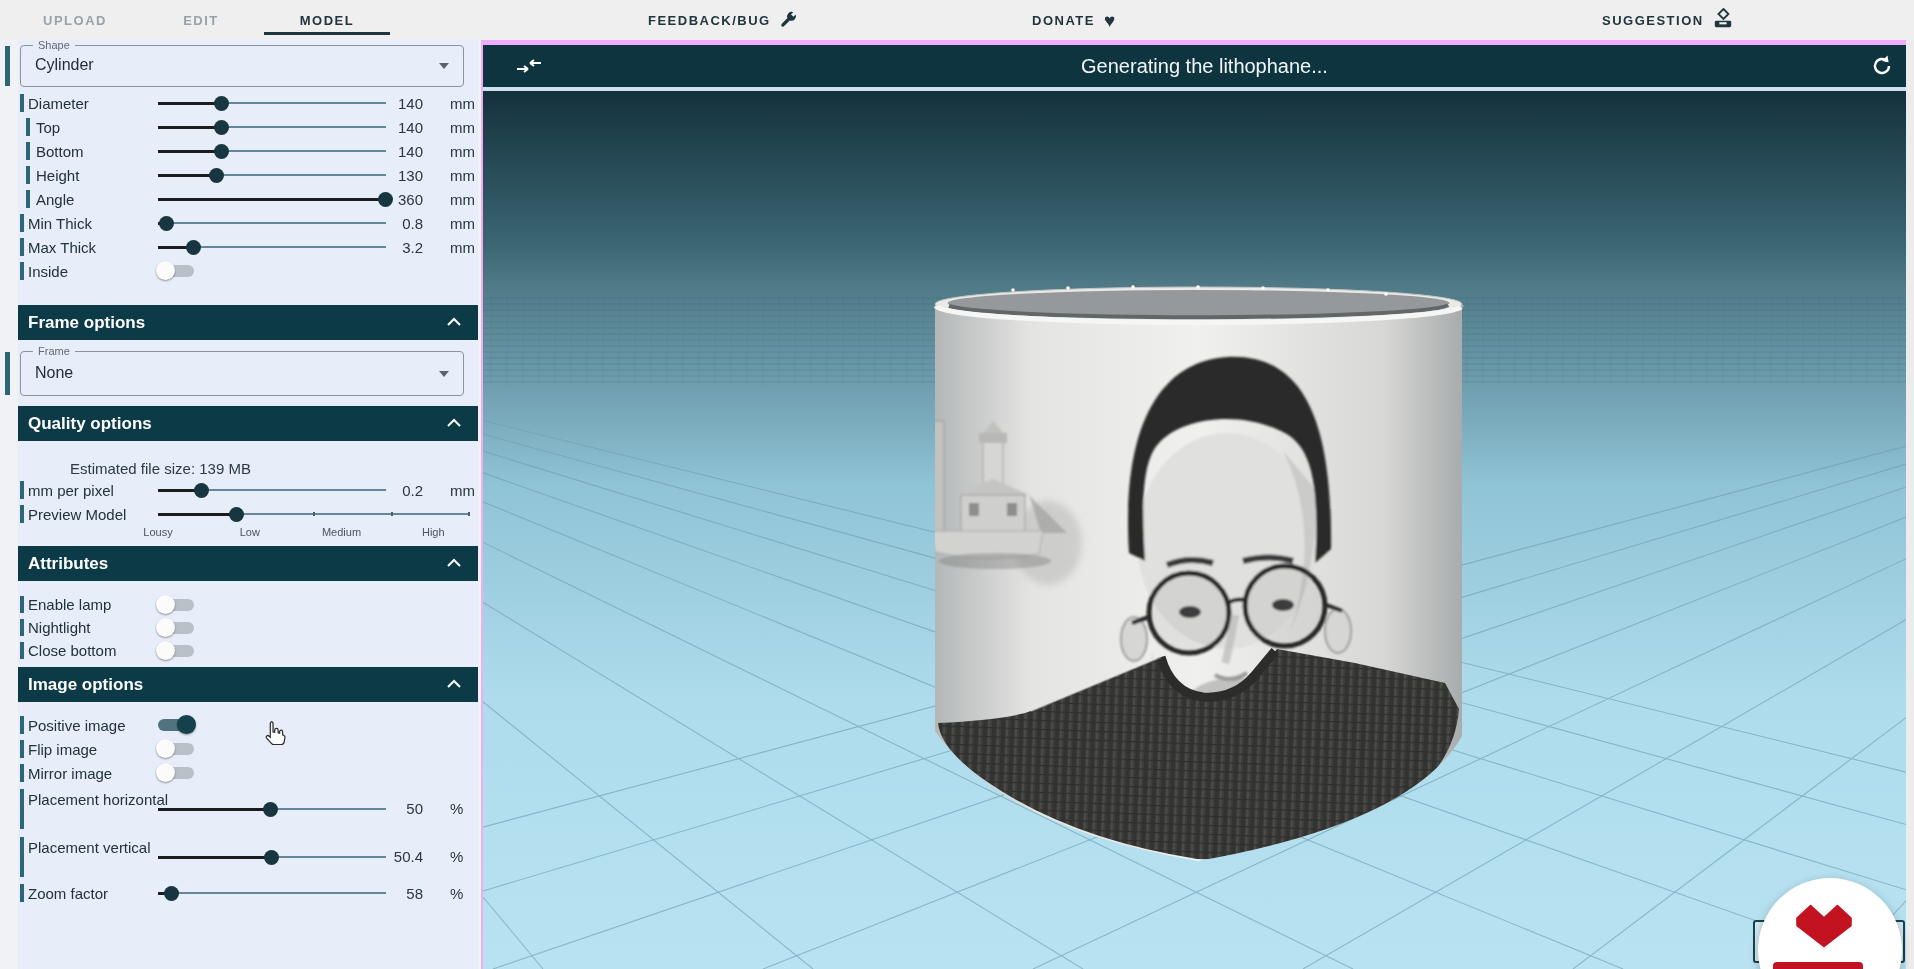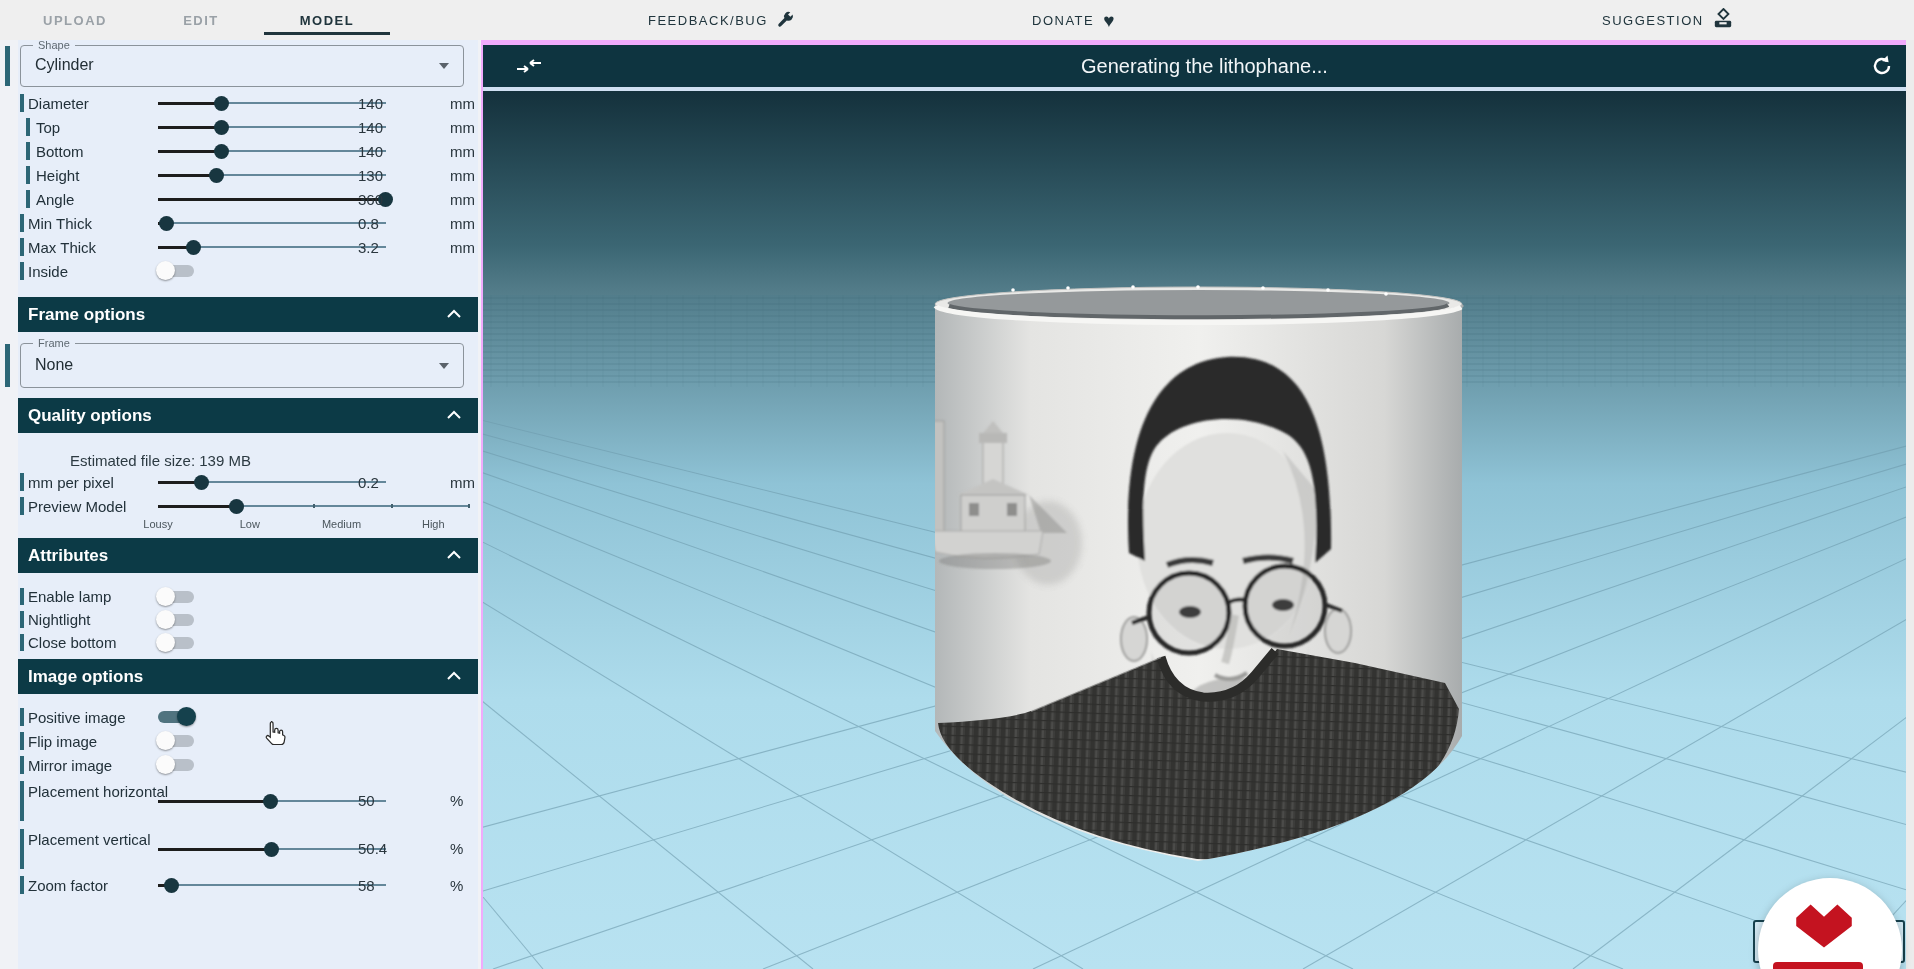--- a/index.html
+++ b/index.html
@@ -6,41 +6,41 @@
   .stage{position:relative;width:1914px;height:969px;overflow:hidden;background:#f0abfc;}
 
   
   .topnav{position:absolute;left:0;top:0;width:1914px;height:40px;background:#efefef;}
   .tabs{position:absolute;left:12px;top:0;height:40px;display:flex;}
   .tab{width:126px;height:40px;display:flex;align-items:center;justify-content:center;
        font-size:13px;font-weight:700;letter-spacing:1.5px;color:#9aa1a7;cursor:pointer;position:relative;}
   .tab.active{color:#20353d;}
   .tab.active::after{content:"";position:absolute;left:0;right:0;bottom:5px;height:3px;background:#20353d;}
   .navlink{position:absolute;top:0;height:40px;display:flex;align-items:center;gap:9px;
-       font-size:13px;font-weight:400;letter-spacing:1.5px;color:#20353d;cursor:pointer;}
+       font-size:13px;font-weight:700;letter-spacing:1.5px;color:#20353d;cursor:pointer;}
   .navlink .heart{font-size:19px;line-height:1;color:#20353d;}
 
   
   .sidebar{position:absolute;left:0;top:40px;width:481px;height:929px;background:#f0f2f6;overflow:hidden;}
   .side-content{position:absolute;left:18px;top:0;width:460px;height:929px;background:#e7eef9;}
   .sel-wrap{position:relative;margin:5px 14px 0 2px;height:40px;border:1px solid #8b939b;border-radius:4px;}
   .sel-wrap .sel-label{position:absolute;left:12px;top:-7px;font-size:11px;color:#5f6a72;background:#e7eef9;padding:0 5px;}
   .sel-wrap .sel-value{position:absolute;left:14px;top:10px;font-size:16px;color:#222e35;}
   .sel-wrap .sel-arrow{position:absolute;right:14px;top:17px;width:0;height:0;
        border-left:5px solid transparent;border-right:5px solid transparent;border-top:6px solid #5a626a;}
   .accent{position:absolute;left:-16px;top:0;bottom:0;width:5px;background:#2c6676;}
   .row{position:relative;height:24px;display:flex;align-items:center;padding-left:10px;}
   .row .bar{position:absolute;left:2px;top:3px;bottom:3px;width:4px;background:#2c6676;}
   .row.sub .bar{left:8px;}
   .row.sub .lbl{margin-left:8px;}
   .lbl{font-size:15px;color:#22313a;white-space:nowrap;}
   .track{position:absolute;left:140px;top:50%;width:228px;height:2px;background:#64879a;margin-top:-1px;}
   .track .fill{position:absolute;left:0;top:-0.5px;height:3px;background:#1d1d1d;}
   .track .thumb{position:absolute;top:50%;width:15px;height:15px;border-radius:50%;background:#183640;transform:translate(-7px,-7px);}
-  .val{position:absolute;left:340px;width:65px;text-align:left;font-size:15px;color:#2a363e;}
+  .val{position:absolute;left:340px;width:65px;text-align:right;font-size:15px;color:#2a363e;}
   .unit{position:absolute;left:432px;font-size:15px;color:#2a363e;}
   .toggle{position:absolute;left:140px;top:50%;width:36px;height:12px;margin-top:-6px;border-radius:6px;background:#b9c0c9;}
   .toggle .knob{position:absolute;left:-2px;top:-4px;width:19px;height:19px;border-radius:50%;background:#fbfbfb;
        box-shadow:0 1px 2px rgba(0,0,0,.4);}
   .toggle.on{background:#50737f;}
   .toggle.on .knob{left:19px;background:#15414d;}
   .sec-head{position:relative;height:35px;background:#0c3a46;display:flex;align-items:center;
        padding-left:10px;color:#fff;font-size:17px;font-weight:700;cursor:pointer;}
   .sec-head svg{position:absolute;right:16px;top:12px;}
   .filesize{margin-top:19px;height:16px;padding-left:52px;font-size:15px;color:#2c3a42;}
@@ -193,21 +193,21 @@
         </div>
         <div class="row">
           <div class="bar"></div>
           <span class="lbl">Inside</span>
           <div class="toggle">
               <div class="knob"></div>
             </div>
         </div>
       </div>
 
-      <div class="sec-head" style="margin-top:14px">
+      <div class="sec-head" style="margin-top:22px">
         <span>Frame options</span>
         <svg width="16" height="10" viewBox="0 0 16 10">
             <polyline points="2,8 8,2 14,8" fill="none" stroke="#fff" stroke-width="2"></polyline>
           </svg>
       </div>
       <div class="sel-wrap" style="margin-top:11px;height:43px">
         <div class="accent"></div>
         <div class="sel-label">Frame</div>
         <div class="sel-value" style="top:12px">None</div>
         <div class="sel-arrow" style="top:19px"></div>

